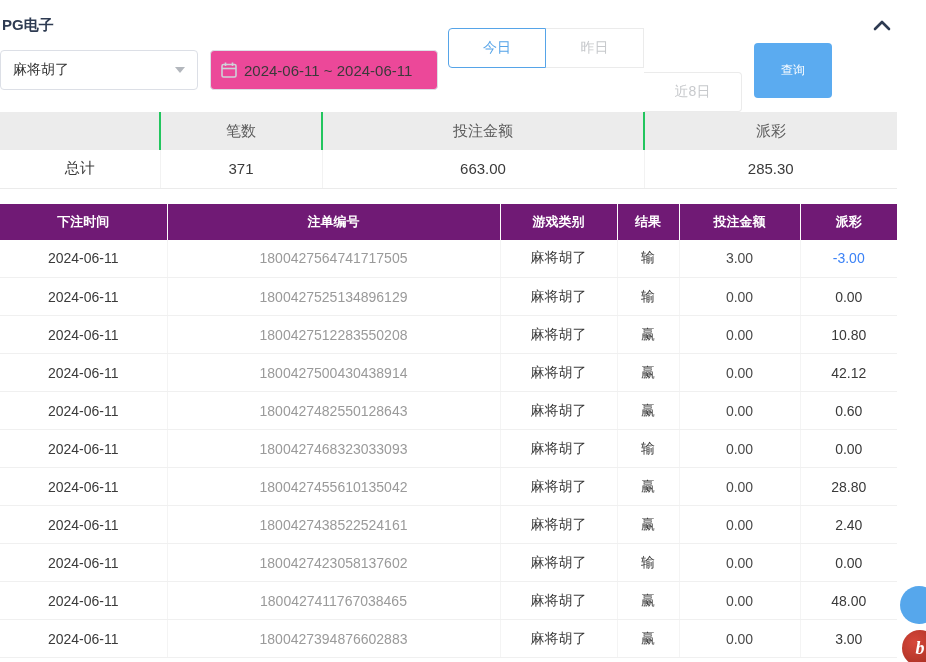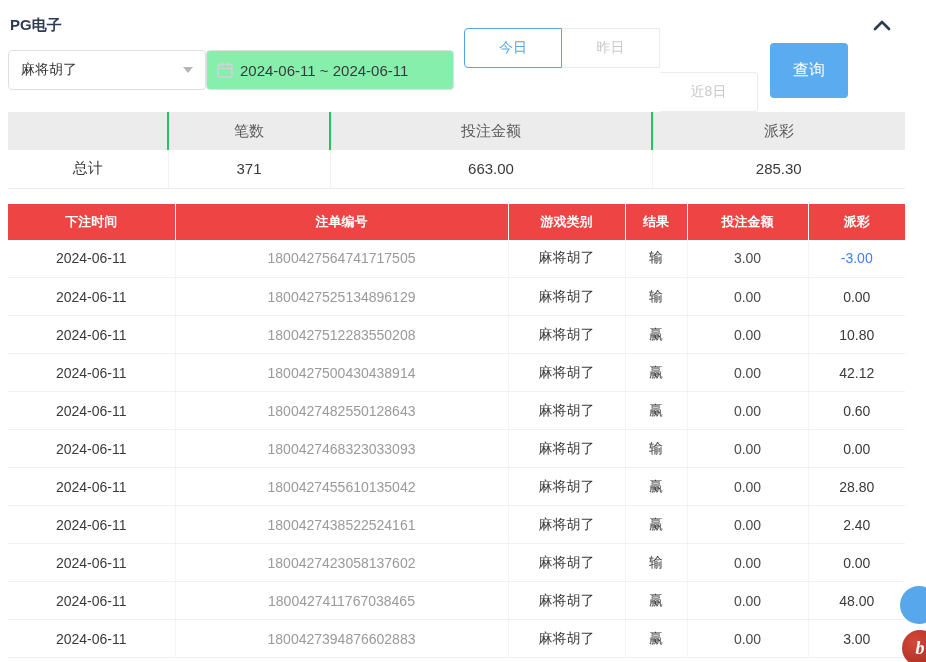--- a/index.html
+++ b/index.html
@@ -4,21 +4,21 @@
 <style>
   * { box-sizing: border-box; margin: 0; padding: 0; }
   html, body { width: 926px; height: 662px; }
   body {
     font-family: "Liberation Sans", "DejaVu Sans", sans-serif;
     background: #fff;
     position: relative;
     overflow: hidden;
     color: #333;
   }
-  .panel { padding: 10px 0 0 8px; }
+  .panel { padding: 10px 0 0 0; }
 
   
   .panel-header {
     display: flex; justify-content: space-between; align-items: center;
     padding: 2px 34px 0 2px; height: 28px;
   }
   .panel-title { font-size: 15px; font-weight: bold; color: #2e3b52; }
   .collapse-btn { cursor: pointer; line-height: 0; }
 
   
@@ -26,61 +26,61 @@
   .select-box {
     width: 198px; height: 40px; border: 1px solid #dcdfe6; border-radius: 4px;
     display: flex; align-items: center; justify-content: space-between;
     padding: 0 12px; font-size: 14px; color: #333; background: #fff; cursor: pointer;
   }
   .select-caret {
     width: 0; height: 0; border-left: 5px solid transparent;
     border-right: 5px solid transparent; border-top: 6px solid #b3b7bd;
   }
   .date-box {
-    width: 248px; height: 40px; border: 1px solid #dcdfe6;
+    margin-left: 12px; width: 228px; height: 40px; border: 1px solid #dcdfe6;
     border-radius: 4px; display: flex; align-items: center; padding: 0 10px;
-    font-size: 15px; color: #3a3a3a; background: #86efac; cursor: pointer;
+    font-size: 15px; color: #3a3a3a; background: #ec4899; cursor: pointer;
   }
   .date-box .cal { margin-right: 7px; line-height: 0; }
 
   .quick-group { display: flex; margin-left: 10px; }
   .quick-btn {
     width: 98px; height: 40px; background: #fff; font-size: 14px;
     border: 1px solid #ebebeb; border-left-width: 0;
     color: #c7c9cc; cursor: pointer;
   }
   .quick-btn:first-child { border-left-width: 1px; border-radius: 4px 0 0 4px; }
   .quick-btn:last-child { border-radius: 0 4px 4px 0; margin-top: 44px; }
   .quick-btn.active {
     border: 1px solid #56a4e8; color: #56a4e8; position: relative; z-index: 1;
     border-radius: 4px 0 0 4px;
   }
   .query-btn {
     margin-left: 12px; width: 78px; height: 55px; border: none; border-radius: 4px;
-    background: #5babf0; color: #fff; font-size: 16px; cursor: pointer;
+    background: #5babf0; color: #fff; font-size: 12px; cursor: pointer;
   }
 
   
   table { border-collapse: collapse; table-layout: fixed; }
   .summary-table { width: 897px; margin-top: 22px; font-size: 15px; }
   .summary-table th {
     background: #ececec; color: #5c5c5c; font-weight: normal;
     height: 38px; text-align: center; border-left: 2px solid #22c55e;
   }
   .summary-table th:first-child { border-left: none; }
   .summary-table td {
     height: 38px; text-align: center; color: #3a3a3a; background: #fff;
     border-bottom: 1px solid #ebebeb; border-left: 1px solid #f2f2f2;
   }
   .summary-table td:first-child { border-left: none; }
 
   
   .detail-table { width: 897px; margin-top: 15px; font-size: 14px; }
   .detail-table th {
-    background: #ef4444; color: #fff; font-weight: bold; font-size: 13px;
+    background: #701a75; color: #fff; font-weight: bold; font-size: 13px;
     height: 36px; text-align: center; border-left: 1px solid #fdfdfd;
   }
   .detail-table th:first-child { border-left: none; }
   .detail-table td {
     height: 38px; text-align: center; background: #fff;
     border-bottom: 1px solid #f0f0f0; border-left: 1px solid #f4f4f4;
     color: #3a3a3a;
   }
   .detail-table td:first-child { border-left: none; }
   .detail-table td.c-bet-no { color: #9a9a9a; }

